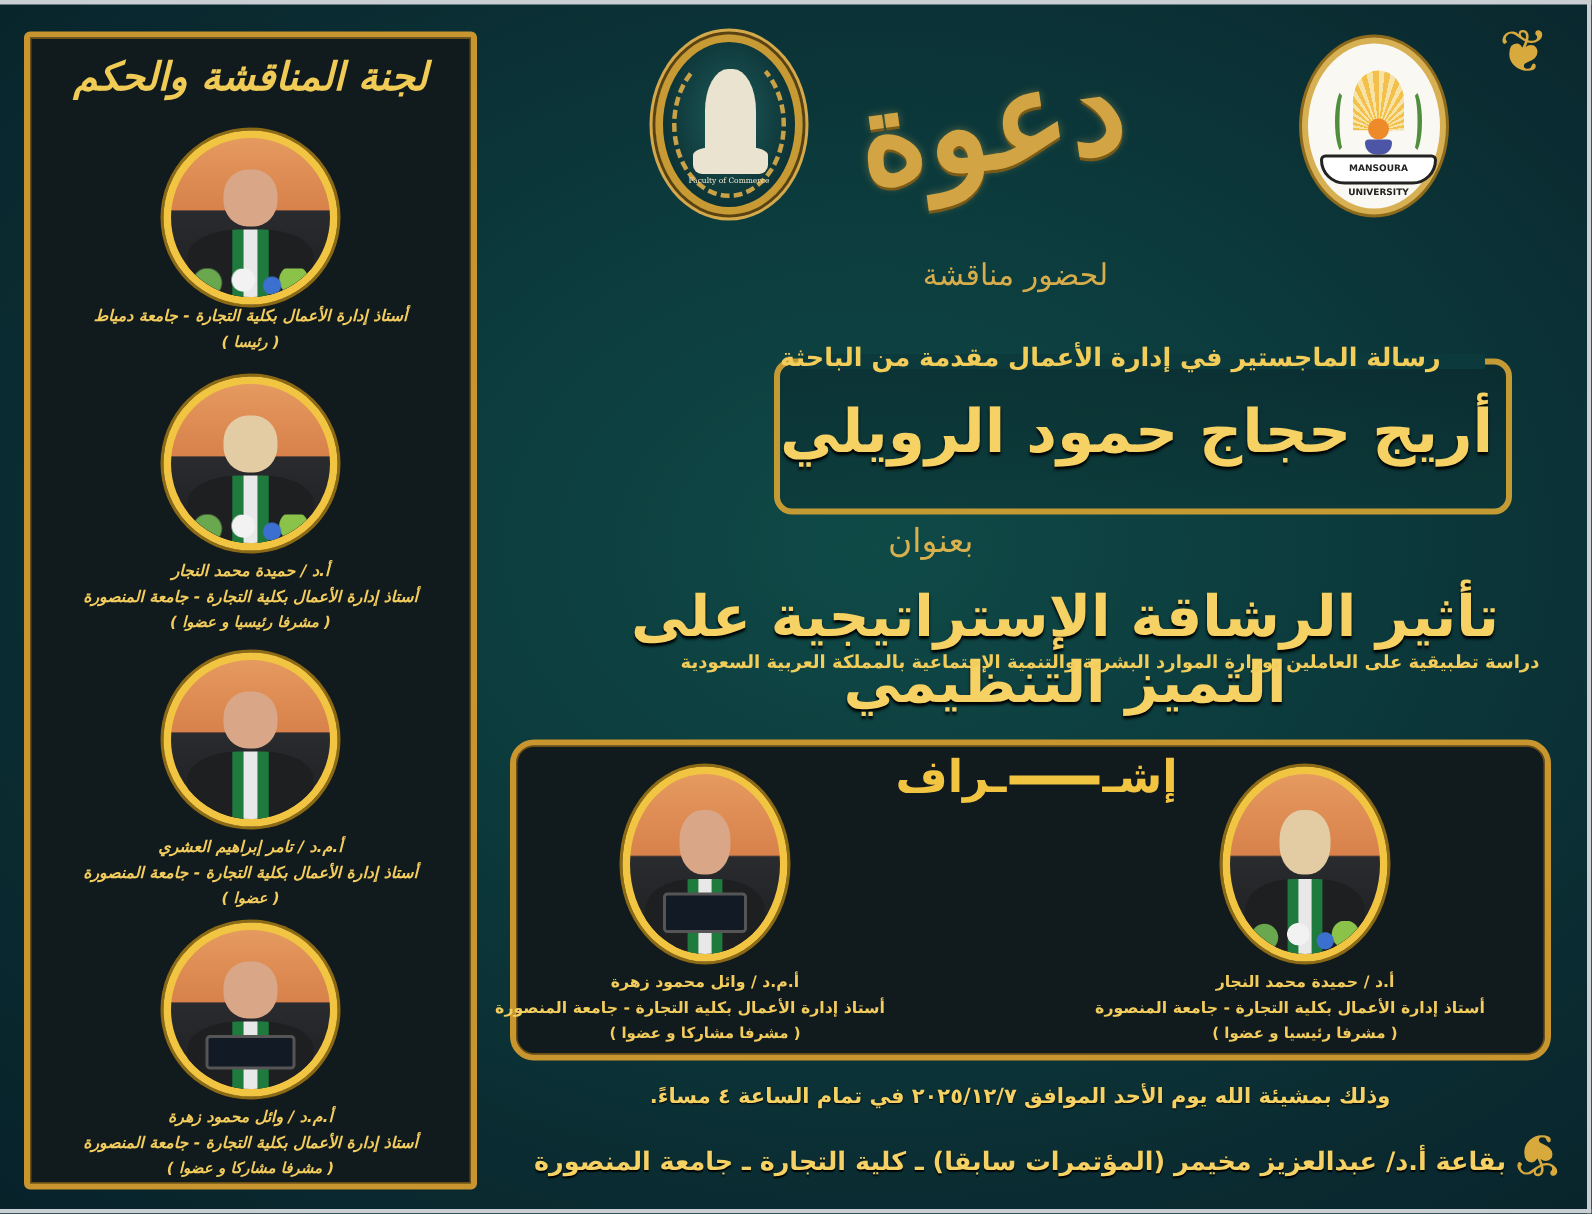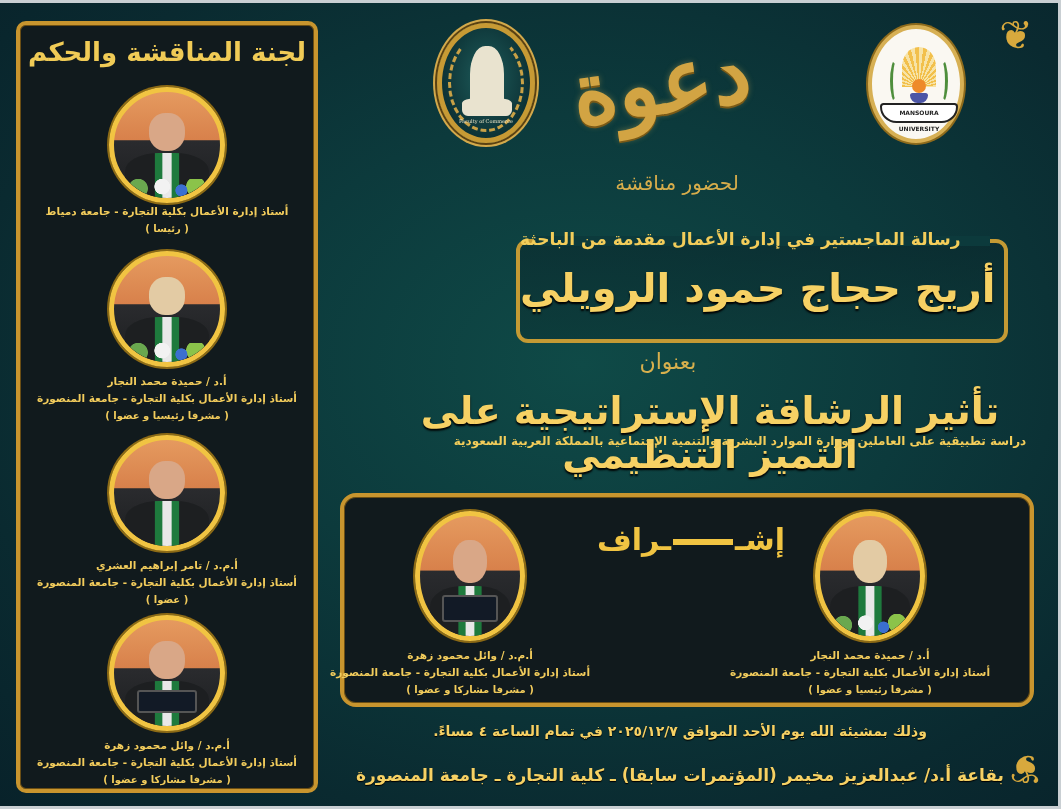--- a/index.html
+++ b/index.html
@@ -16,23 +16,24 @@
     border-bottom: 3px solid #c9cfd3;
     border-right: 3px solid #c9cfd3;
     overflow: hidden;
   }
 
   
   .committee {
     position: absolute; left: 16px; top: 18px; width: 302px; height: 772px;
     background: #111a1d;
     border: 4px solid #c8952e;
-    border-radius: 10px;
+    border-radius: 4px;
     box-shadow: 0 0 0 1px #6b4e14 inset;
     direction: rtl;
+    font-style: italic;
   }
   .committee-title {
     position: absolute; top: 12px; left: 0; right: 0; text-align: center;
     font-family: "DejaVu Sans", sans-serif; font-weight: bold; font-size: 26px;
     color: #f0cb56; letter-spacing: 0;
   }
   .member { position: absolute; left: 0; right: 0; text-align: center; }
   .photo {
     width: 116px; height: 116px; margin: 0 auto; border-radius: 50%;
     border: 5px solid #f1c442;
@@ -165,21 +166,21 @@
     content: ""; position: absolute; left: 14px; right: 14px; top: -7px; height: 10px;
     background: #0c3a3c;
   }
   .researcher-name {
     position: absolute; left: 0; right: 0; top: 22px; text-align: left;
     font-family: "DejaVu Sans", sans-serif; font-weight: bold; font-size: 40px;
     color: #f6d164;
     text-shadow: 0 2px 2px #000;
   }
   .titled {
-    position: absolute; left: 568px; top: 346px; width: 200px; text-align: center;
+    position: absolute; left: 592px; top: 346px; width: 200px; text-align: left;
     font-family: "DejaVu Sans", sans-serif; font-size: 22px; color: #d8b04d;
   }
   .thesis-title {
     position: absolute; left: 380px; top: 386px; width: 660px; text-align: center;
     font-family: "DejaVu Sans", sans-serif; font-weight: bold; font-size: 38px;
     color: #f6d164; text-shadow: 0 2px 2px #000;
   }
   .thesis-subtitle {
     position: absolute; left: 380px; top: 431px; width: 660px; text-align: center;
     font-family: "DejaVu Sans", sans-serif; font-weight: bold; font-size: 12px;
@@ -188,21 +189,21 @@
 
   
   .supervision {
     position: absolute; left: 340px; top: 490px; width: 694px; height: 214px;
     background: #111a1d;
     border: 4px solid #c8952e;
     border-radius: 16px;
     box-shadow: 0 0 0 1px #6b4e14 inset;
   }
   .supervision-title {
-    position: absolute; left: 252px; top: 25px; width: 190px; text-align: center;
+    position: absolute; left: 252px; top: 4px; width: 190px; text-align: center;
     font-family: "DejaVu Sans", sans-serif; font-weight: bold; font-size: 30px;
     color: #f1c442; letter-spacing: 0;
   }
   .supervision-title .kash {
     display: inline-block; width: 60px; height: 6px; background: #f1c442;
     vertical-align: middle; margin: 0 2px;
   }
   .sup-member { position: absolute; text-align: center; width: 240px; }
   .sup-member .photo { width: 110px; height: 130px; border-radius: 50%; }
 

